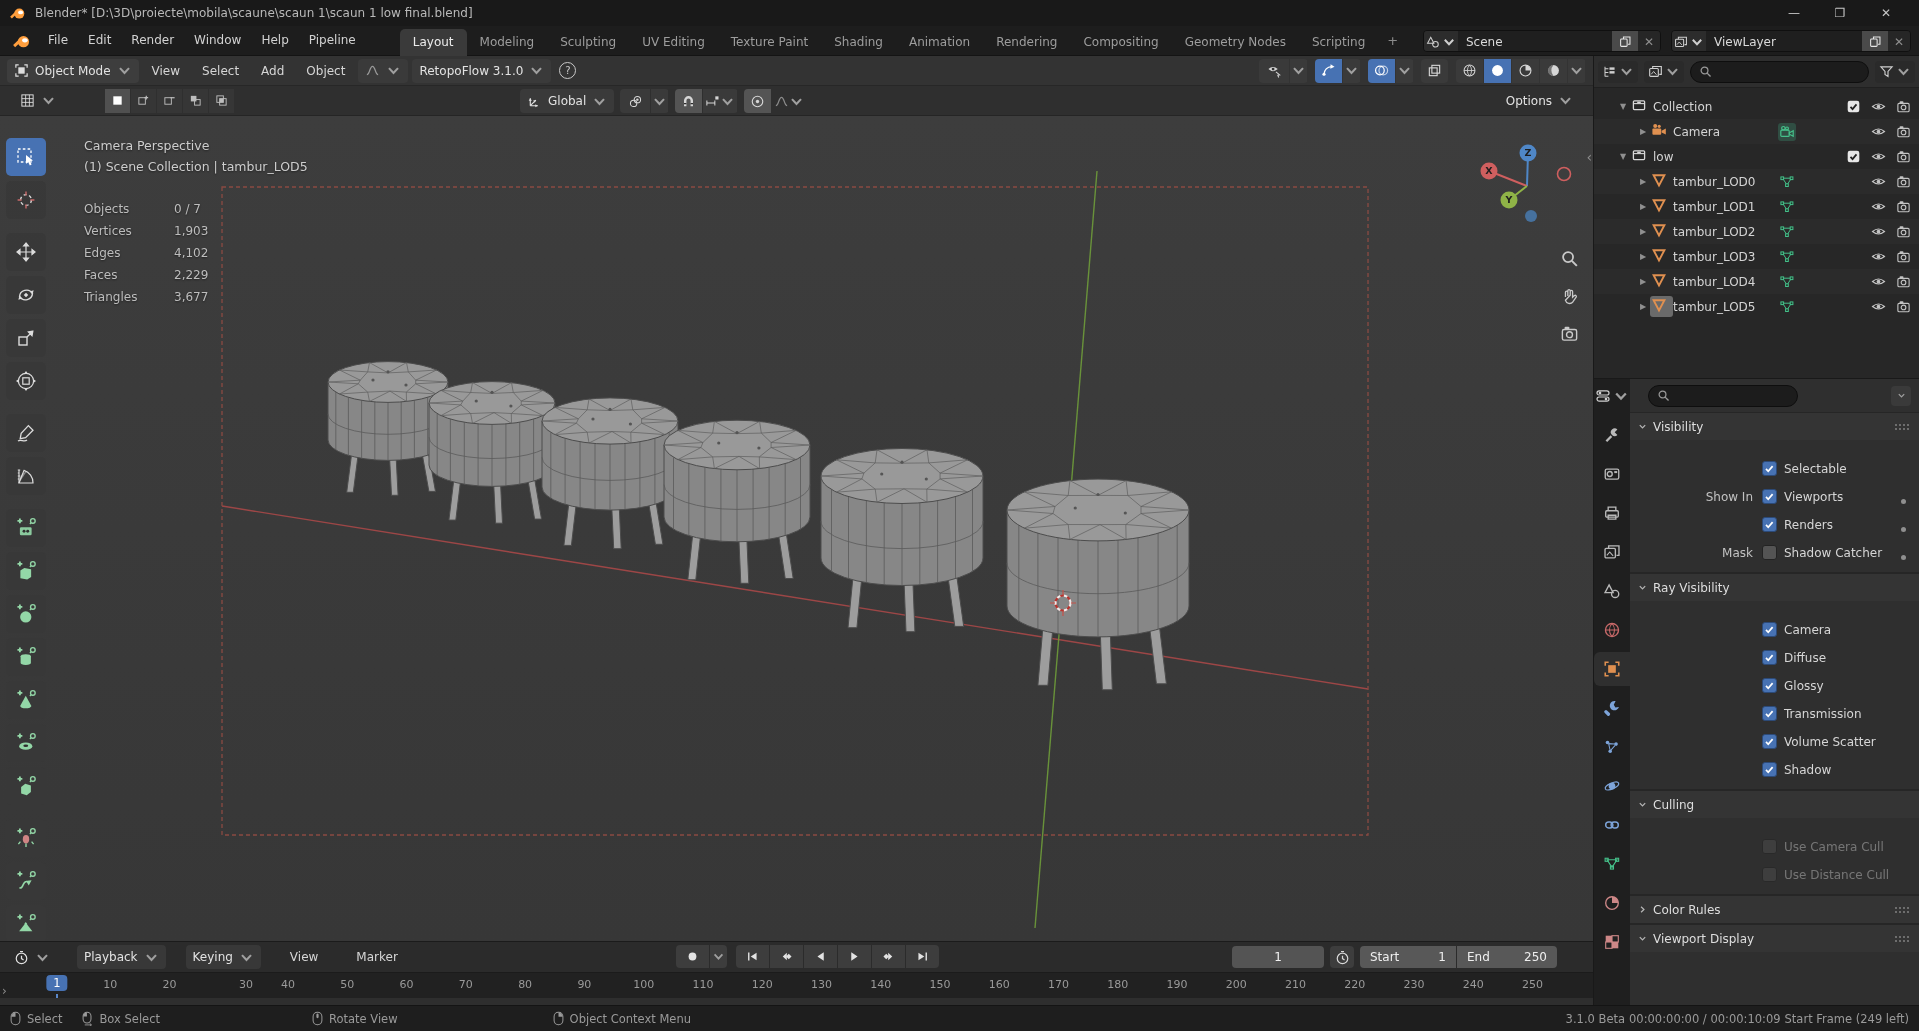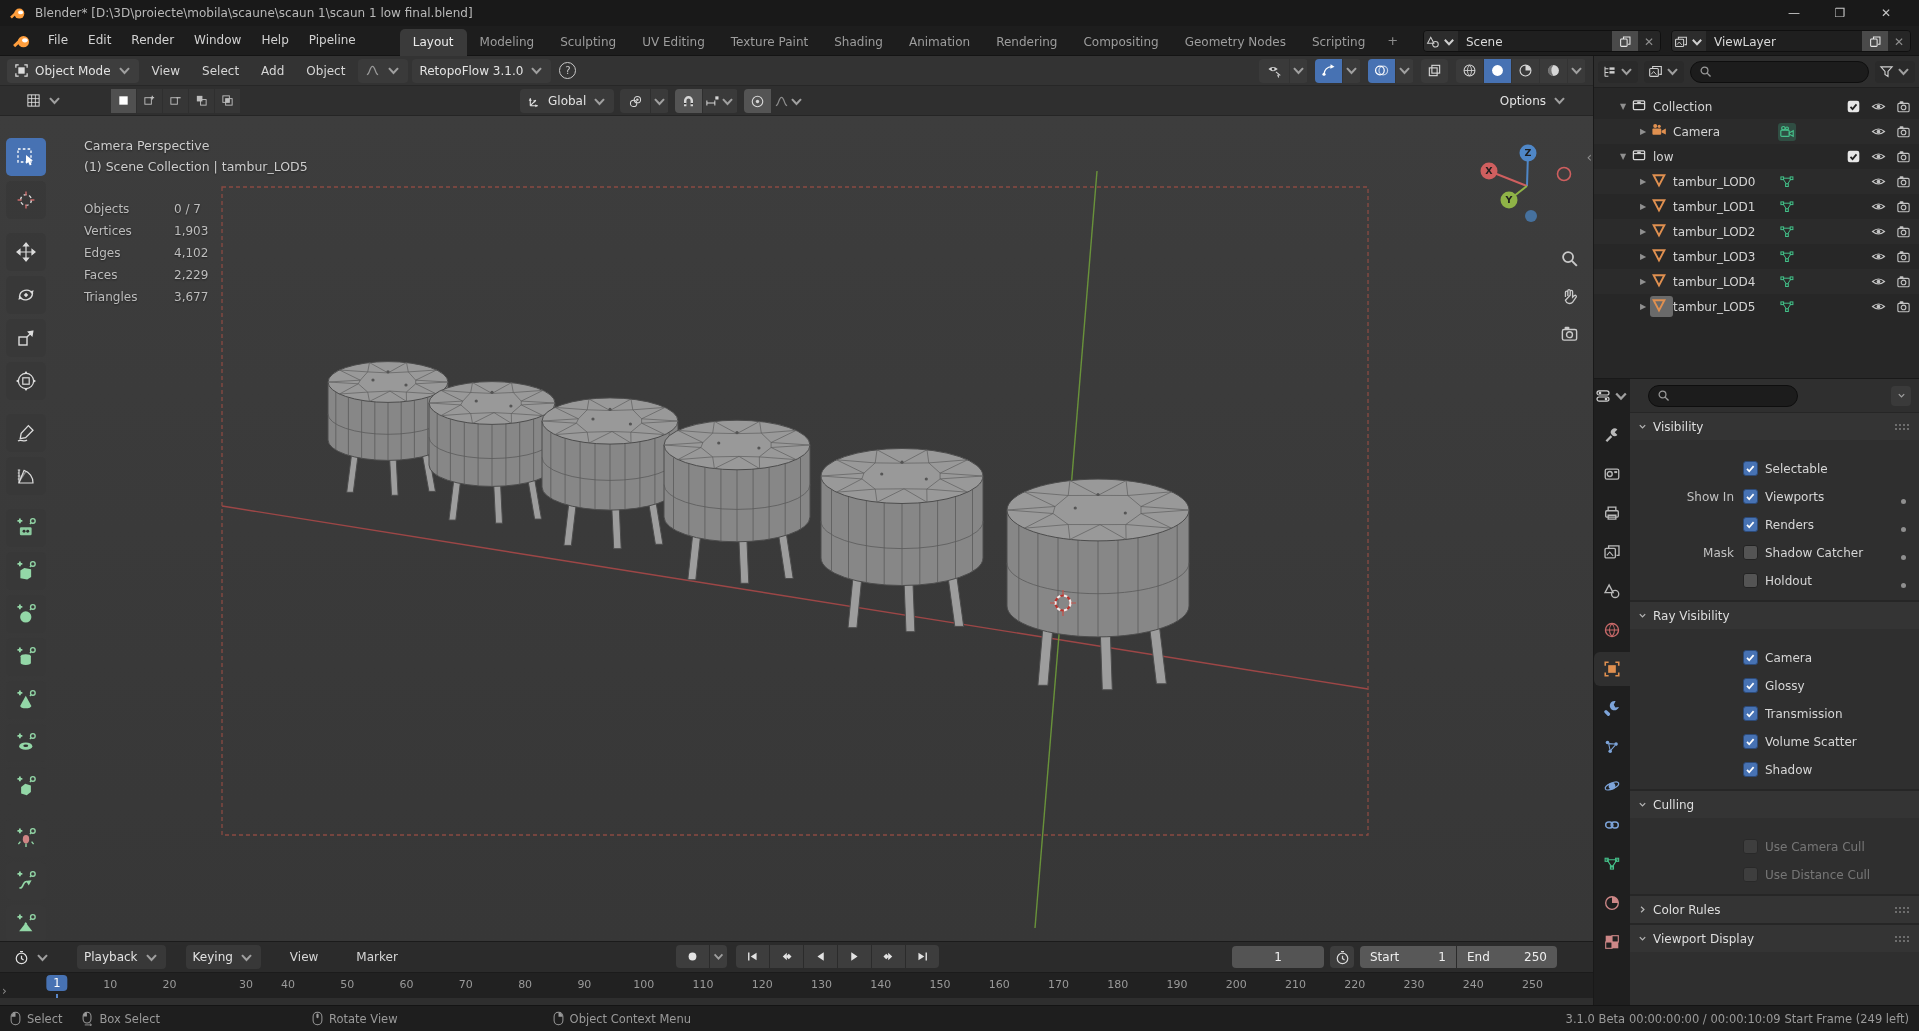--- a/index.html
+++ b/index.html
@@ -27,21 +27,21 @@
   .idbtn{width:34px;height:22px;background:#2c2c2c;display:flex;align-items:center;justify-content:center;gap:2px}
   .idbtn .ico{width:14px;height:14px;color:#cfcfcf}
   .idname{width:150px;height:22px;background:#1f1f1f;color:#dadada;display:flex;align-items:center;padding:0 8px}
   .idcopy{width:26px;height:22px;background:#4a4a4a;display:flex;align-items:center;justify-content:center;color:#e6e6e6}
   .idx{width:22px;height:22px;background:#262626;display:flex;align-items:center;justify-content:center;color:#8f8f8f}
   .chev{width:9px;height:9px;color:#9f9f9f}
   
   .thead{position:absolute;left:0;top:56px;width:1593px;height:30px;background:#333333;
          display:flex;align-items:center;gap:4px;padding:0 7px;border-bottom:1px solid #272727}
   .trow2{position:absolute;left:0;top:86px;width:1593px;height:30px;background:#2f2f2f;
-         display:flex;align-items:center;padding:0 19px;border-bottom:1px solid #252525}
+         display:flex;align-items:center;padding:0 13px;border-bottom:1px solid #252525}
   .hbtn{height:24px;background:#3d3d3d;border-radius:4px;display:flex;align-items:center;gap:6px;padding:0 7px;color:#e2e2e2}
   .hbtn .ico{width:15px;height:15px}
   .hmenu{padding:0 9px;color:#d6d6d6}
   .pill{display:flex;height:24px;border-radius:4px;overflow:hidden}
   .pbtn{width:27px;height:24px;background:#3a3a3a;display:flex;align-items:center;justify-content:center;color:#d6d6d6;margin-right:1px}
   .pbtn .ico{width:15px;height:15px}
   .pbtn.act{background:#4772b3;color:#fff}
   .pbtn.lit{background:#545454}
   .pbtn.vv{width:17px}
   .qmark{width:17px;height:17px;border:1.2px solid #c9c9c9;border-radius:50%;display:flex;align-items:center;justify-content:center;font-size:10px;color:#c9c9c9;margin-left:4px}
@@ -101,21 +101,21 @@
   .phead{height:34px;display:flex;align-items:center;padding:0 8px;gap:8px;border-bottom:1px solid #262626}
   .psearch{width:150px;height:22px;background:#1c1c1c;border:1px solid #0e0e0e;border-radius:11px;display:flex;align-items:center;gap:5px;padding:0 8px;color:#9a9a9a;margin-left:10px}
   .psearch .ico{width:13px;height:13px}
   .pheadchev{margin-left:auto;width:20px;height:20px;background:#3a3a3a;border-radius:4px;display:flex;align-items:center;justify-content:center;color:#bdbdbd}
   .panel{border-bottom:2px solid #262626}
   .pnlh{height:27px;background:#343434;display:flex;align-items:center;gap:6px;padding:0 8px;color:#dedede}
   .pnlh .chev{color:#b5b5b5}
   .drag{margin-left:auto;width:18px;height:12px;color:#7c7c7c}
   .pbody{padding:8px 0 12px}
   .prow{height:28px;display:flex;align-items:flex-end}
-  .prow .ll{width:113px;text-align:right;padding-right:9px;color:#c2c2c2}
+  .prow .ll{width:132px;text-align:right;padding-right:9px;color:#c2c2c2}
   .cbx{width:15px;height:15px;border-radius:3px;background:#545454;border:1px solid #232323;display:flex;align-items:center;justify-content:center;color:#fff}
   .cbx .ico{width:11px;height:11px}
   .cbx.on{background:#4772b3;border-color:#2c4a78}
   .prow .pl{margin-left:7px;color:#d6d6d6}
   .dot{margin-left:auto;margin-right:13px;width:5px;height:5px;border-radius:50%;background:#8f8f8f}
   .prow.dis{opacity:.42}
   .clipped{height:16px;overflow:hidden}
   
   .tl{position:absolute;left:0;top:941px;width:1593px;height:64px;background:#2b2b2b;border-top:1px solid #1b1b1b}
   .tlh{position:relative;height:30px;display:flex;align-items:center;gap:20px;padding:0 7px}
@@ -1618,26 +1618,20 @@
               <span class="dot"></span>
             </div>
 
             <div class="prow gaptop">
               <span class="ll">Mask</span>
               <span class="cbx"></span>
               <span class="pl">Shadow Catcher</span>
               <span class="dot"></span>
             </div>
 
-            <div class="prow">
-              <span class="ll"></span>
-              <span class="cbx"></span>
-              <span class="pl">Holdout</span>
-              <span class="dot"></span>
-            </div>
           </div>
       </div>
 
       <div class="panel">
         <div class="pnlh">
           <span class="ico chev">
               <svg viewBox="0 0 10 10" xmlns="http://www.w3.org/2000/svg">
                 <path d="M2 3.4 L5 6.6 L8 3.4" fill="none" stroke="currentColor" stroke-width="1.4"></path>
               </svg>
             </span>
@@ -1650,20 +1644,31 @@
               <span class="cbx on">
                 <span class="ico">
                   <svg viewBox="0 0 12 12" xmlns="http://www.w3.org/2000/svg">
                     <path d="M2.2 6.4 l2.4 2.6 4.8 -5.6" stroke="#fff" stroke-width="1.9" fill="none"></path>
                   </svg>
                 </span>
               </span>
               <span class="pl">Camera</span>
             </div>
 
+            <div class="prow">
+              <span class="ll"></span>
+              <span class="cbx on">
+                <span class="ico">
+                  <svg viewBox="0 0 12 12" xmlns="http://www.w3.org/2000/svg">
+                    <path d="M2.2 6.4 l2.4 2.6 4.8 -5.6" stroke="#fff" stroke-width="1.9" fill="none"></path>
+                  </svg>
+                </span>
+              </span>
+              <span class="pl">Diffuse</span>
+            </div>
 
             <div class="prow">
               <span class="ll"></span>
               <span class="cbx on">
                 <span class="ico">
                   <svg viewBox="0 0 12 12" xmlns="http://www.w3.org/2000/svg">
                     <path d="M2.2 6.4 l2.4 2.6 4.8 -5.6" stroke="#fff" stroke-width="1.9" fill="none"></path>
                   </svg>
                 </span>
               </span>

